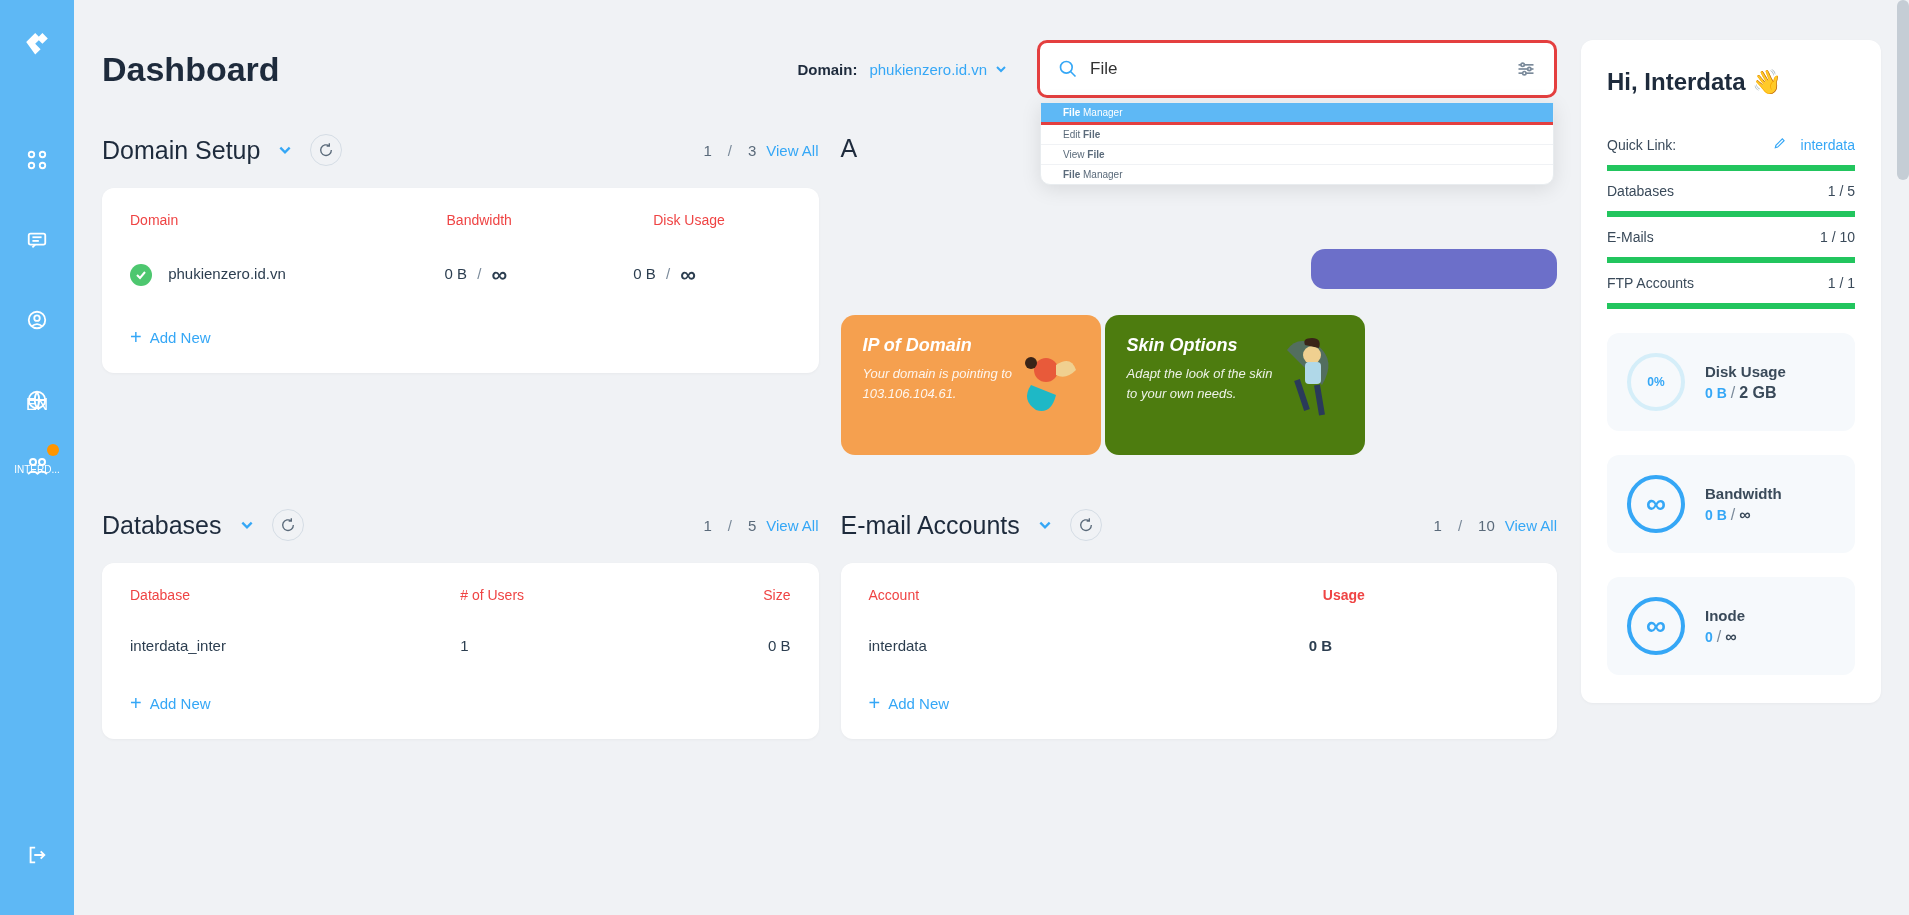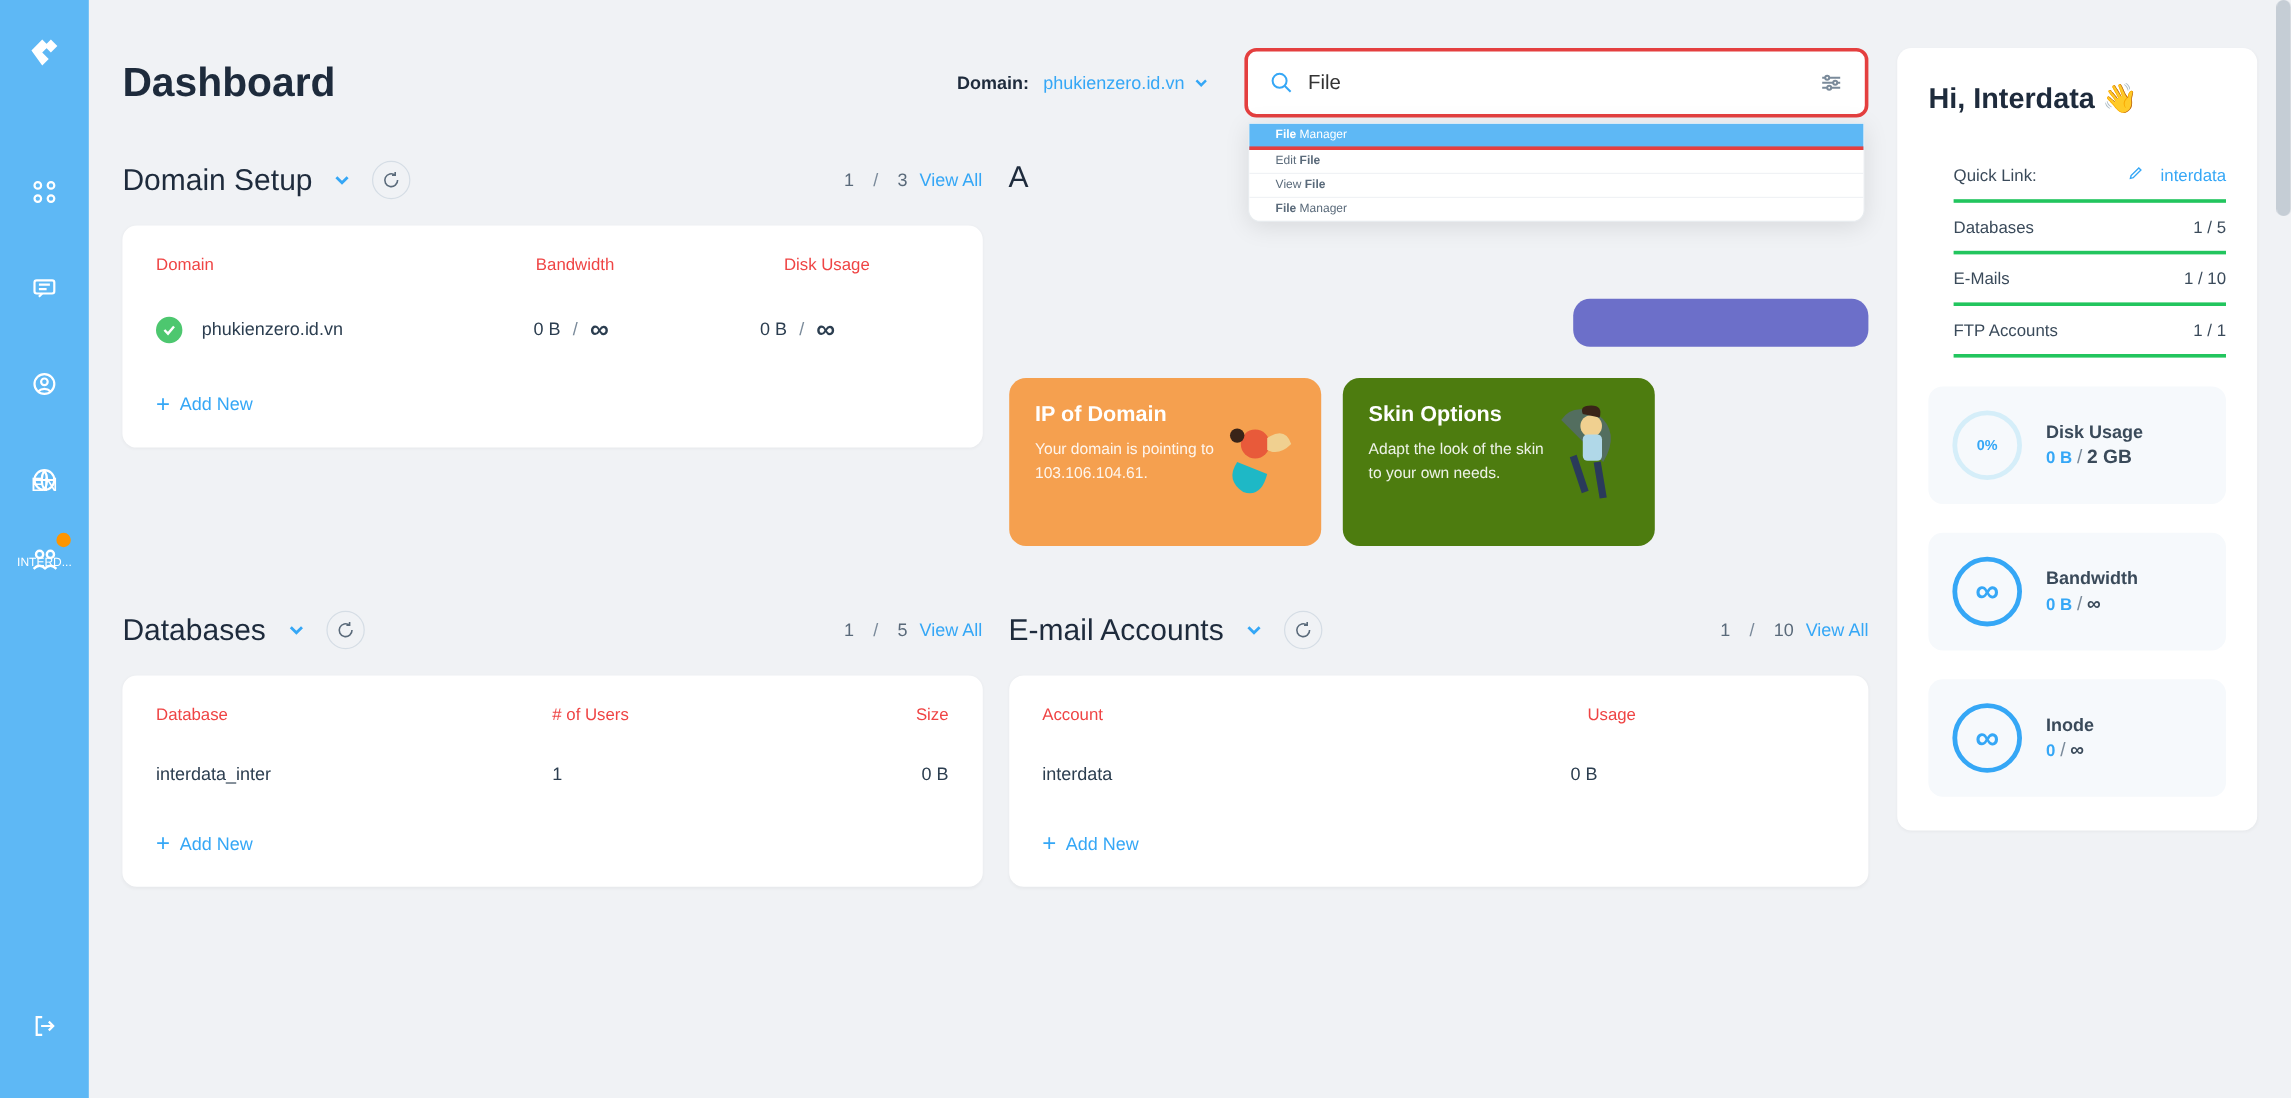--- a/index.html
+++ b/index.html
@@ -55,53 +55,53 @@
   .col-dom { flex: 2; }
   .col-a { flex: 1.2; }
   .col-b { flex: 1; }
   .check-ic { width: 22px; height: 22px; background: #4dc76f; border-radius: 50%; display: inline-flex; align-items: center; justify-content: center; margin-right: 12px; vertical-align: middle; }
   .slash { color: #7a8a9a; margin: 0 6px; }
   .inf { font-size: 22px; vertical-align: middle; font-weight: 700; }
   .add-new { color: #35a7f6; font-size: 15px; display: flex; align-items: center; gap: 8px; padding-top: 18px; cursor: pointer; }
   .plus { font-size: 20px; font-weight: 300; }
 
   
-  .info-cards { display: flex; gap: 18px; margin-bottom: 0; flex-wrap: wrap; }
+  .info-cards { display: flex; gap: 4px; margin-bottom: 0; flex-wrap: wrap; font-style: italic; }
   .info-card { border-radius: 14px; padding: 20px 22px; color: #fff; width: 260px; height: 140px; position: relative; overflow: hidden; }
   .info-card.orange { background: #f5a04f; }
   .info-card.teal { background: #4d7c0f; }
   .info-card.purple { background: #6c6fc9; height: 28px; margin-top: -36px; }
   .ic-title { font-size: 18px; font-weight: 600; margin-bottom: 8px; }
   .ic-desc { font-size: 13px; opacity: .9; line-height: 1.5; max-width: 150px; }
 
   
   .right-card { background: #fff; border-radius: 12px; padding: 28px 26px; box-shadow: 0 1px 3px rgba(0,0,0,.04); }
   .greet { font-size: 24px; font-weight: 700; color: #1e2b3c; margin-bottom: 28px; }
   .wave { display: inline-block; }
-  .quick-row { display: flex; align-items: center; justify-content: space-between; font-size: 14px; padding: 12px 0; border-bottom: 3px solid #22c55e; margin-left: 21px; }
+  .quick-row { display: flex; align-items: center; justify-content: space-between; font-size: 14px; padding: 12px 0; border-bottom: 6px solid #22c55e; }
   .quick-row:last-of-type { border-bottom: none; }
   .quick-label { color: #3a4a5a; }
   .quick-val { color: #3a4a5a; }
   .quick-link { color: #35a7f6; cursor: pointer; }
   .pencil-ic { color: #35a7f6; cursor: pointer; }
 
   .stat-card { background: #f6f9fc; border-radius: 12px; padding: 20px; display: flex; align-items: center; gap: 20px; margin-top: 24px; }
   .stat-ring { width: 58px; height: 58px; border: 4px solid #d5eef9; border-radius: 50%; display: flex; align-items: center; justify-content: center; color: #35a7f6; font-weight: 700; font-size: 12px; }
   .stat-ring.solid { border-color: #35a7f6; }
   .stat-ring .inf2 { font-size: 28px; color: #35a7f6; }
   .stat-info { flex: 1; }
   .stat-title { font-size: 15px; color: #3a4a5a; font-weight: 600; margin-bottom: 4px; }
   .stat-val { font-size: 14px; color: #35a7f6; font-weight: 700; }
   .stat-sep { color: #7a8a9a; margin: 0 4px; font-weight: 400; }
   .stat-max { color: #3a4a5a; font-weight: 600; }
 
   .two-col { display: flex; gap: 22px; margin-top: 54px; }
   .two-col .section { flex: 1; }
   .db-col1 { flex: 2; } .db-col2 { flex: 1; } .db-col3 { flex: 1; text-align: right; }
-  .em-col1 { flex: 2; } .em-col2 { flex: 1; }
+  .em-col1 { flex: 2; } .em-col2 { flex: 1; font-weight: bold; }
 
   .scrollbar { position: fixed; right: 0; top: 0; bottom: 0; width: 12px; background: #f0f2f5; }
   .scroll-thumb { width: 100%; height: 180px; background: #c5cdd5; border-radius: 6px; }
 </style>
 </head>
 <body>
 
 <div class="app">
 
   <div class="sidebar">

